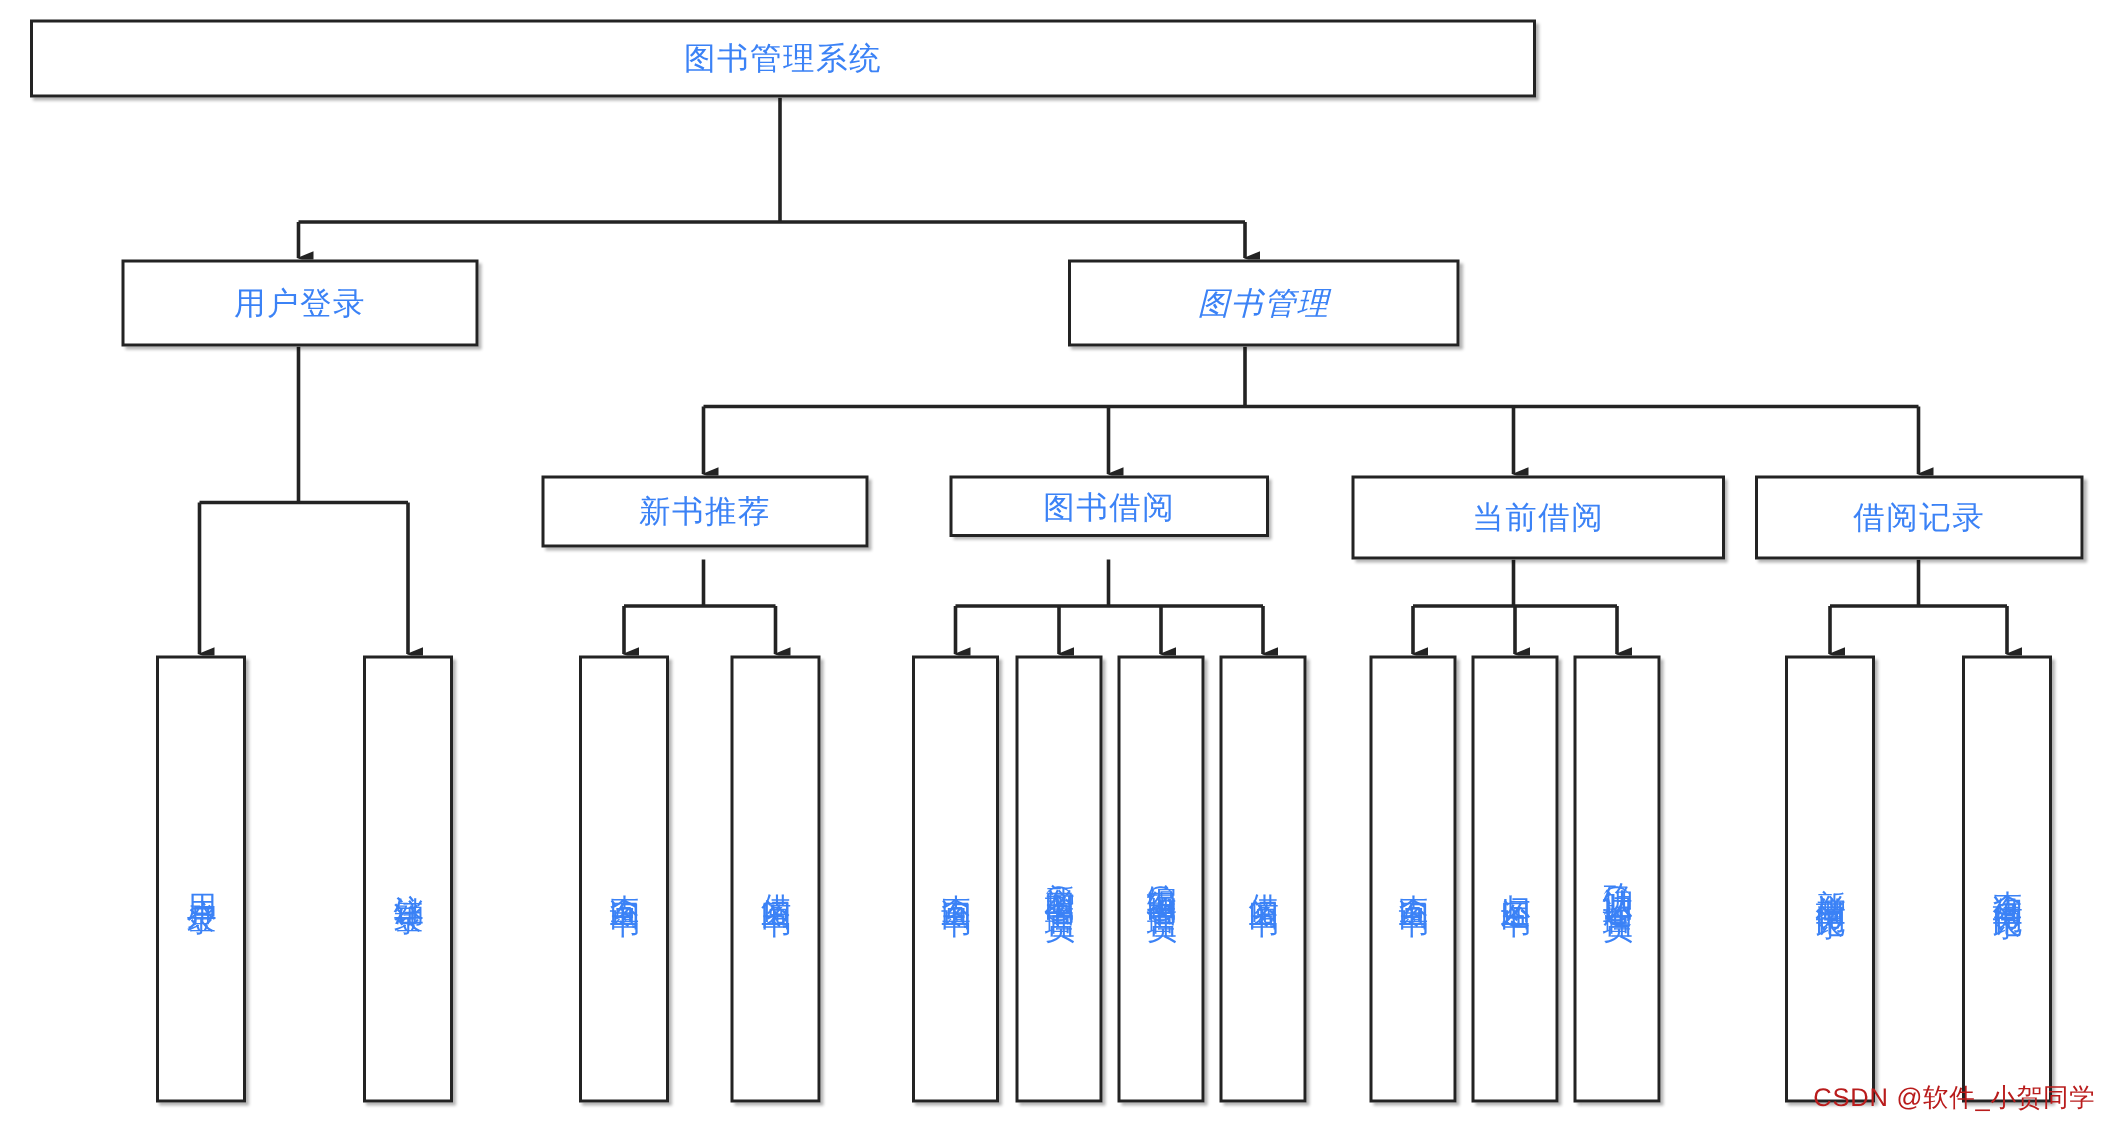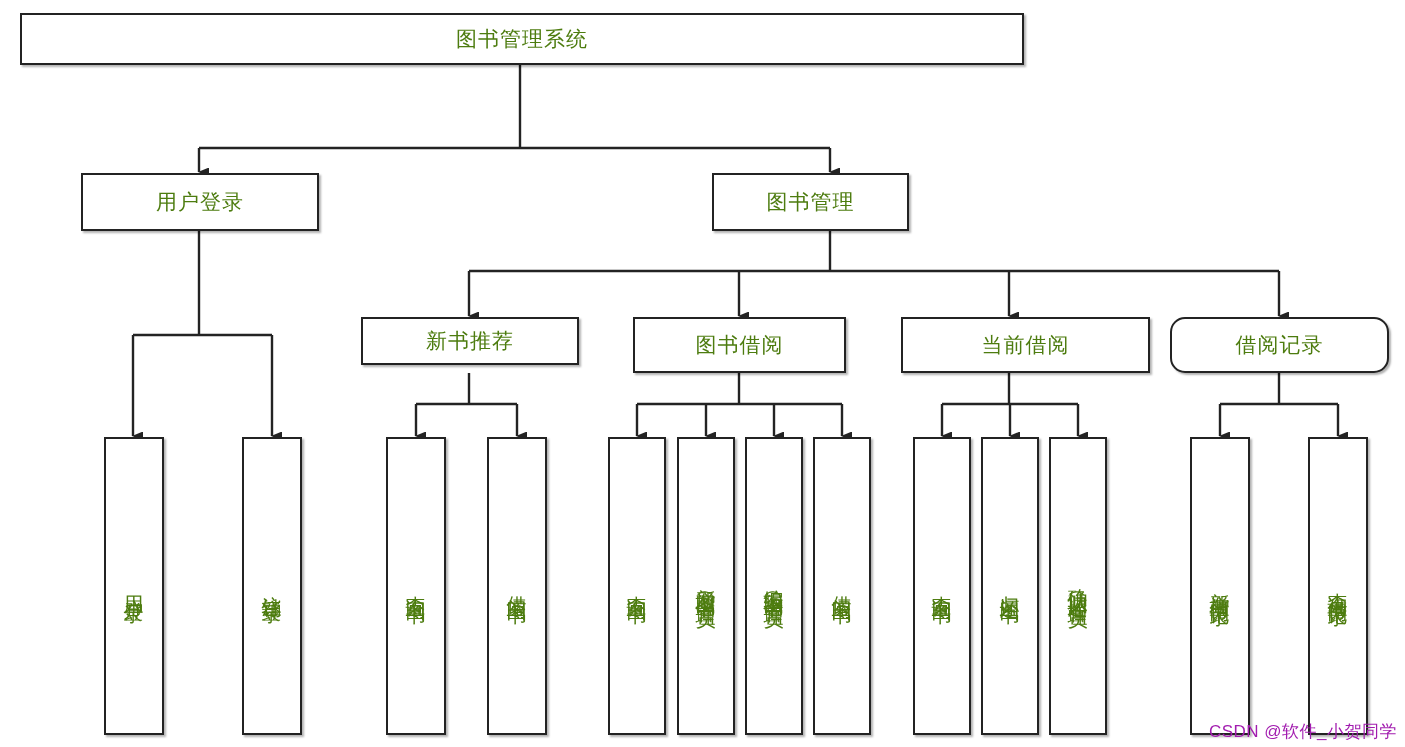--- a/index.html
+++ b/index.html
@@ -26,21 +26,21 @@
   }
   .node-box {
     position: absolute;
     box-sizing: border-box;
     background: #ffffff;
     border: 2px solid #232323;
     box-shadow: 2px 2px 2px rgba(0,0,0,0.30);
     display: flex;
     align-items: center;
     justify-content: center;
-    color: #4d7c0f;
+    color: #3b82f6;
     overflow: hidden;
   }
   .node-box.horiz {
     font-size: 21px;
     letter-spacing: 1px;
     padding: 0 6px;
   }
   .node-box.vert {
     writing-mode: vertical-rl;
     text-orientation: upright;
@@ -53,21 +53,21 @@
   }
   .node-label {
     display: block;
     white-space: pre-wrap;
   }
   .watermark {
     position: absolute;
     right: 8px;
     bottom: 4px;
     font-size: 17px;
-    color: #a21caf;
+    color: #b91c1c;
     letter-spacing: 0.5px;
     white-space: nowrap;
     user-select: none;
   }
 </style>
 </head>
 <body>
 
 <div id="stage">
 
@@ -136,33 +136,33 @@
     </g>
   </svg>
 
   <div id="nodes-layer">
       <div class="node-box horiz" style="left: 20px; top: 13px; width: 1004px; height: 52px;">
         <span class="node-label">图书管理系统</span>
       </div>
       <div class="node-box horiz" style="left: 81px; top: 173px; width: 238px; height: 58px;">
         <span class="node-label">用户登录</span>
       </div>
-      <div class="node-box horiz" style="left: 712px; top: 173px; width: 197px; height: 58px;">
+      <div class="node-box horiz" style="left: 712px; top: 173px; width: 261px; height: 58px; font-style: italic;">
         <span class="node-label">图书管理</span>
       </div>
       <div class="node-box horiz" style="left: 361px; top: 317px; width: 218px; height: 48px;">
         <span class="node-label">新书推荐</span>
       </div>
-      <div class="node-box horiz" style="left: 633px; top: 317px; width: 213px; height: 56px; font-family: Liberation Serif, serif;">
+      <div class="node-box horiz" style="left: 633px; top: 317px; width: 213px; height: 41px; font-family: Liberation Serif, serif;">
         <span class="node-label">图书借阅</span>
       </div>
       <div class="node-box horiz" style="left: 901px; top: 317px; width: 249px; height: 56px;">
         <span class="node-label">当前借阅</span>
       </div>
-      <div class="node-box horiz" style="left: 1170px; top: 317px; width: 219px; height: 56px; border-radius: 15px;">
+      <div class="node-box horiz" style="left: 1170px; top: 317px; width: 219px; height: 56px;">
         <span class="node-label">借阅记录</span>
       </div>
       <div class="node-box vert" style="left: 104px; top: 437px; width: 60px; height: 298px;">
         <span class="node-label">用户登录</span>
       </div>
       <div class="node-box vert" style="left: 242px; top: 437px; width: 60px; height: 298px;">
         <span class="node-label">注销登录</span>
       </div>
       <div class="node-box vert" style="left: 386px; top: 437px; width: 60px; height: 298px;">
         <span class="node-label">查询图书</span>

